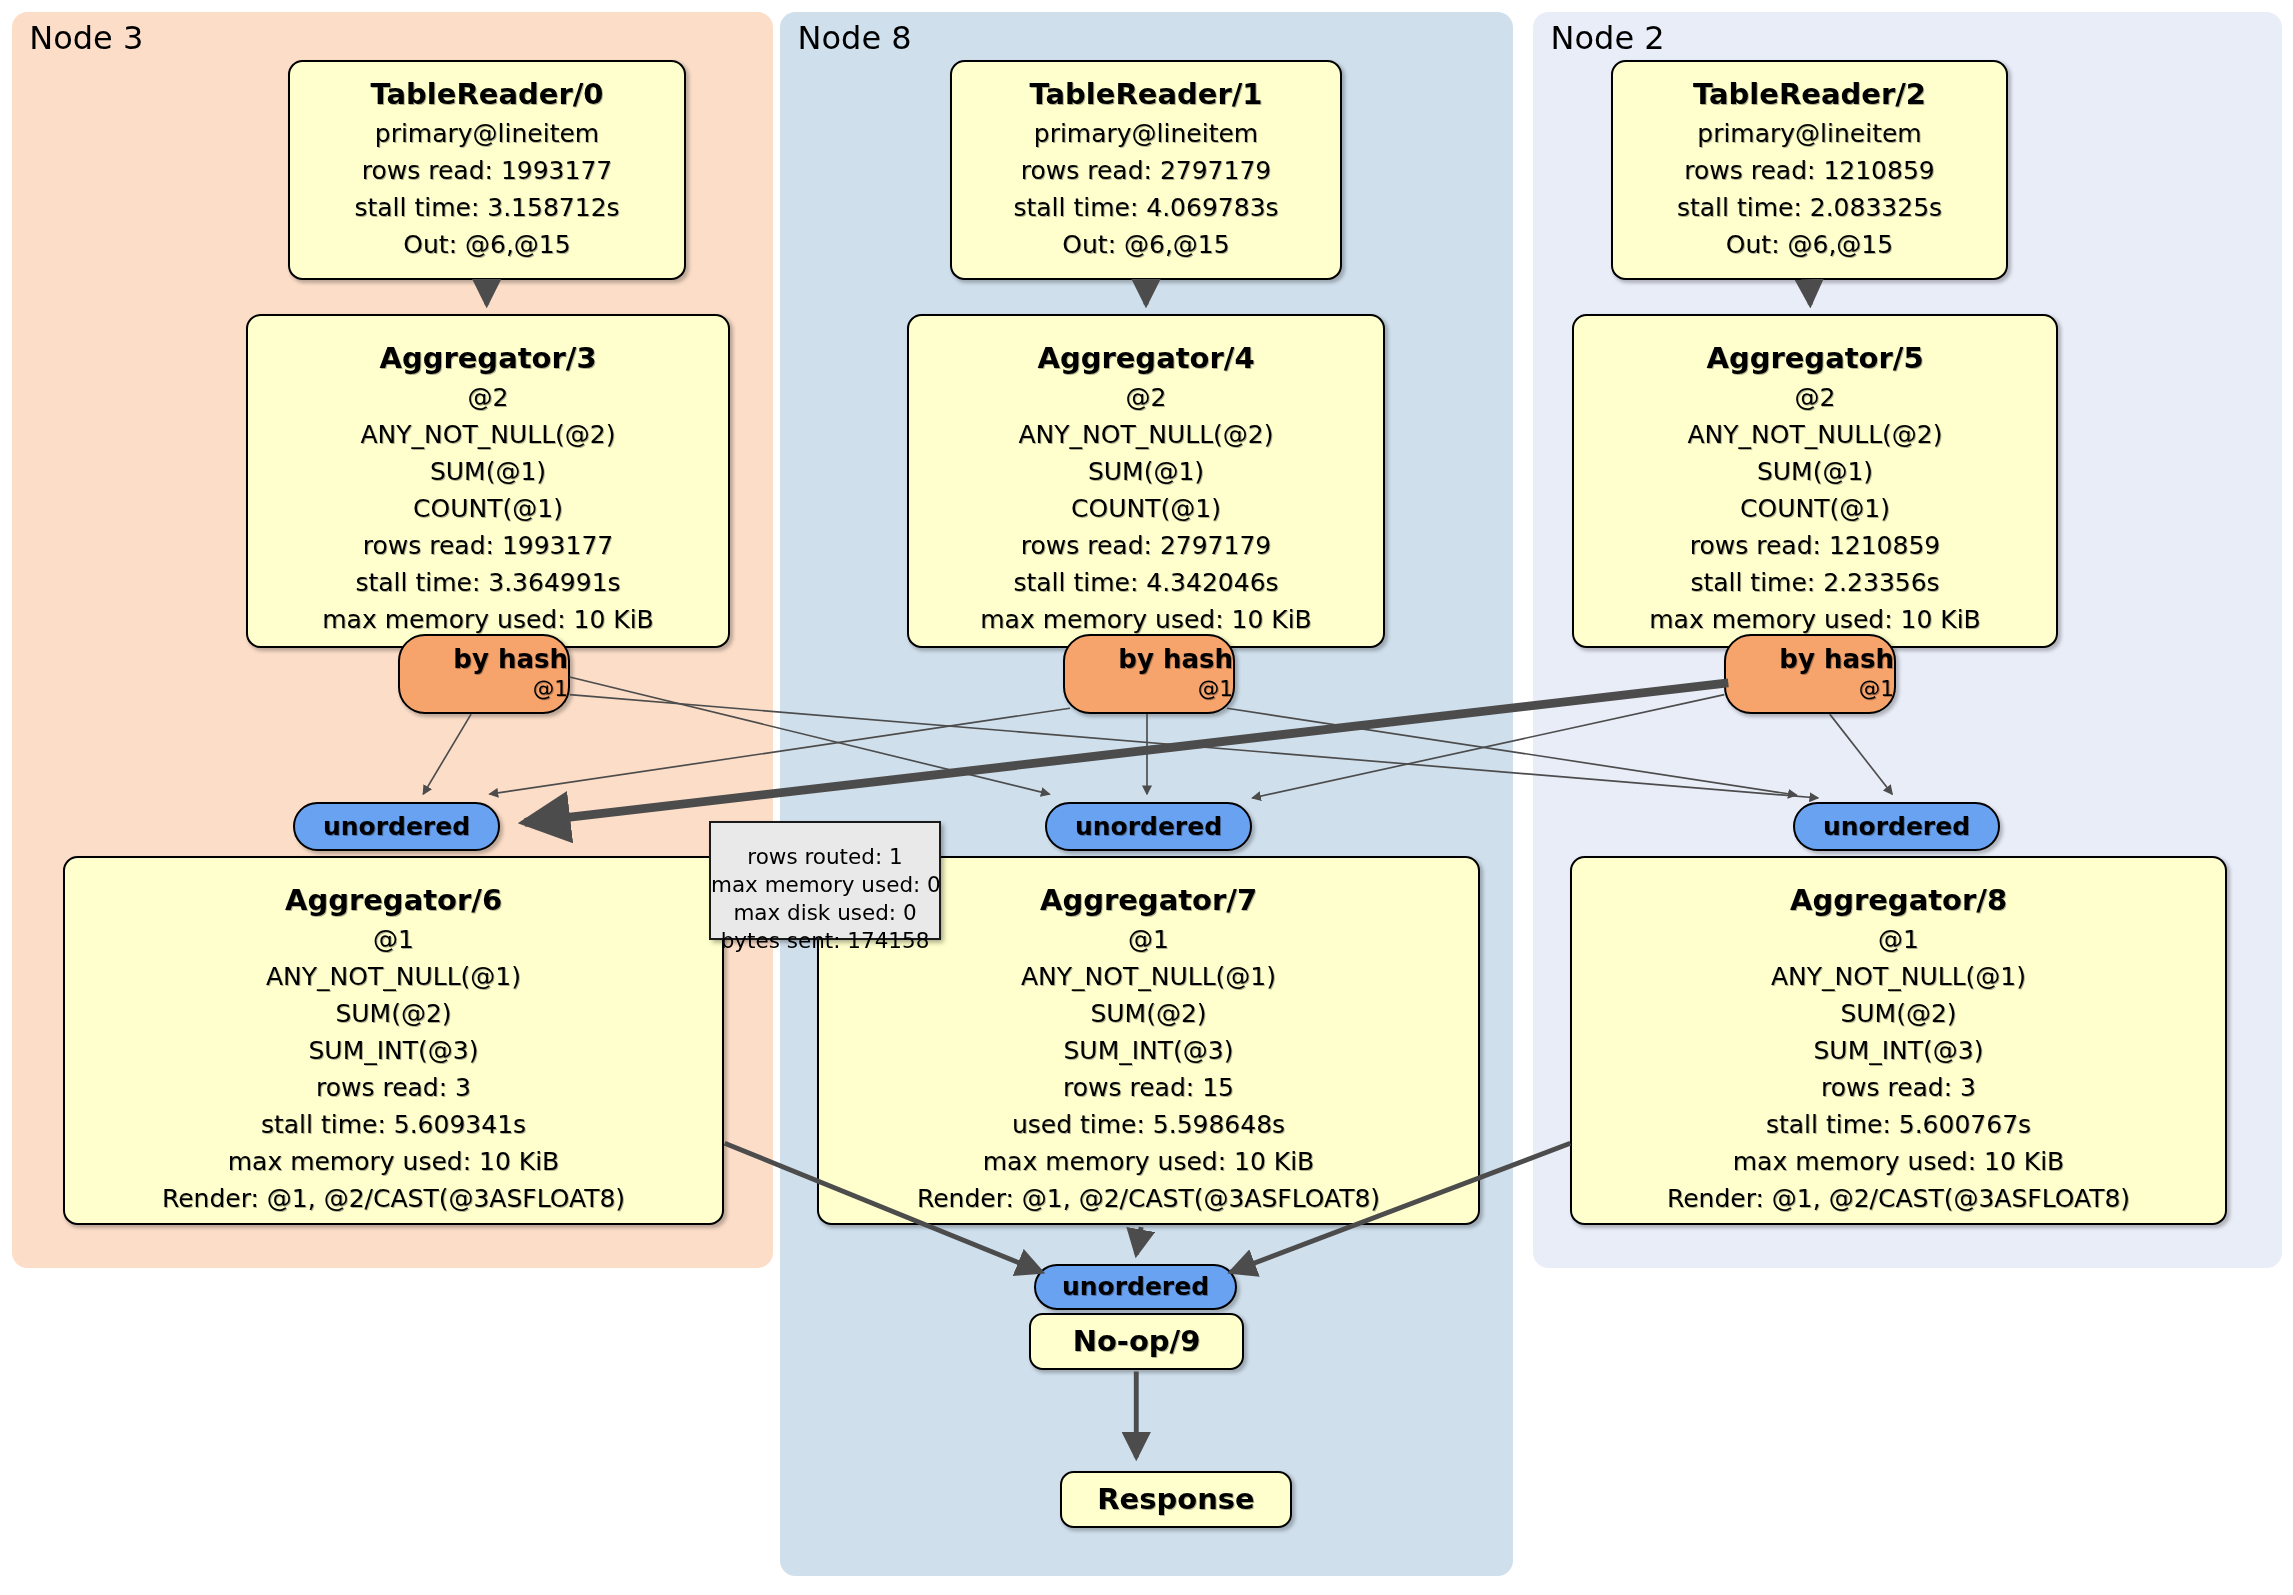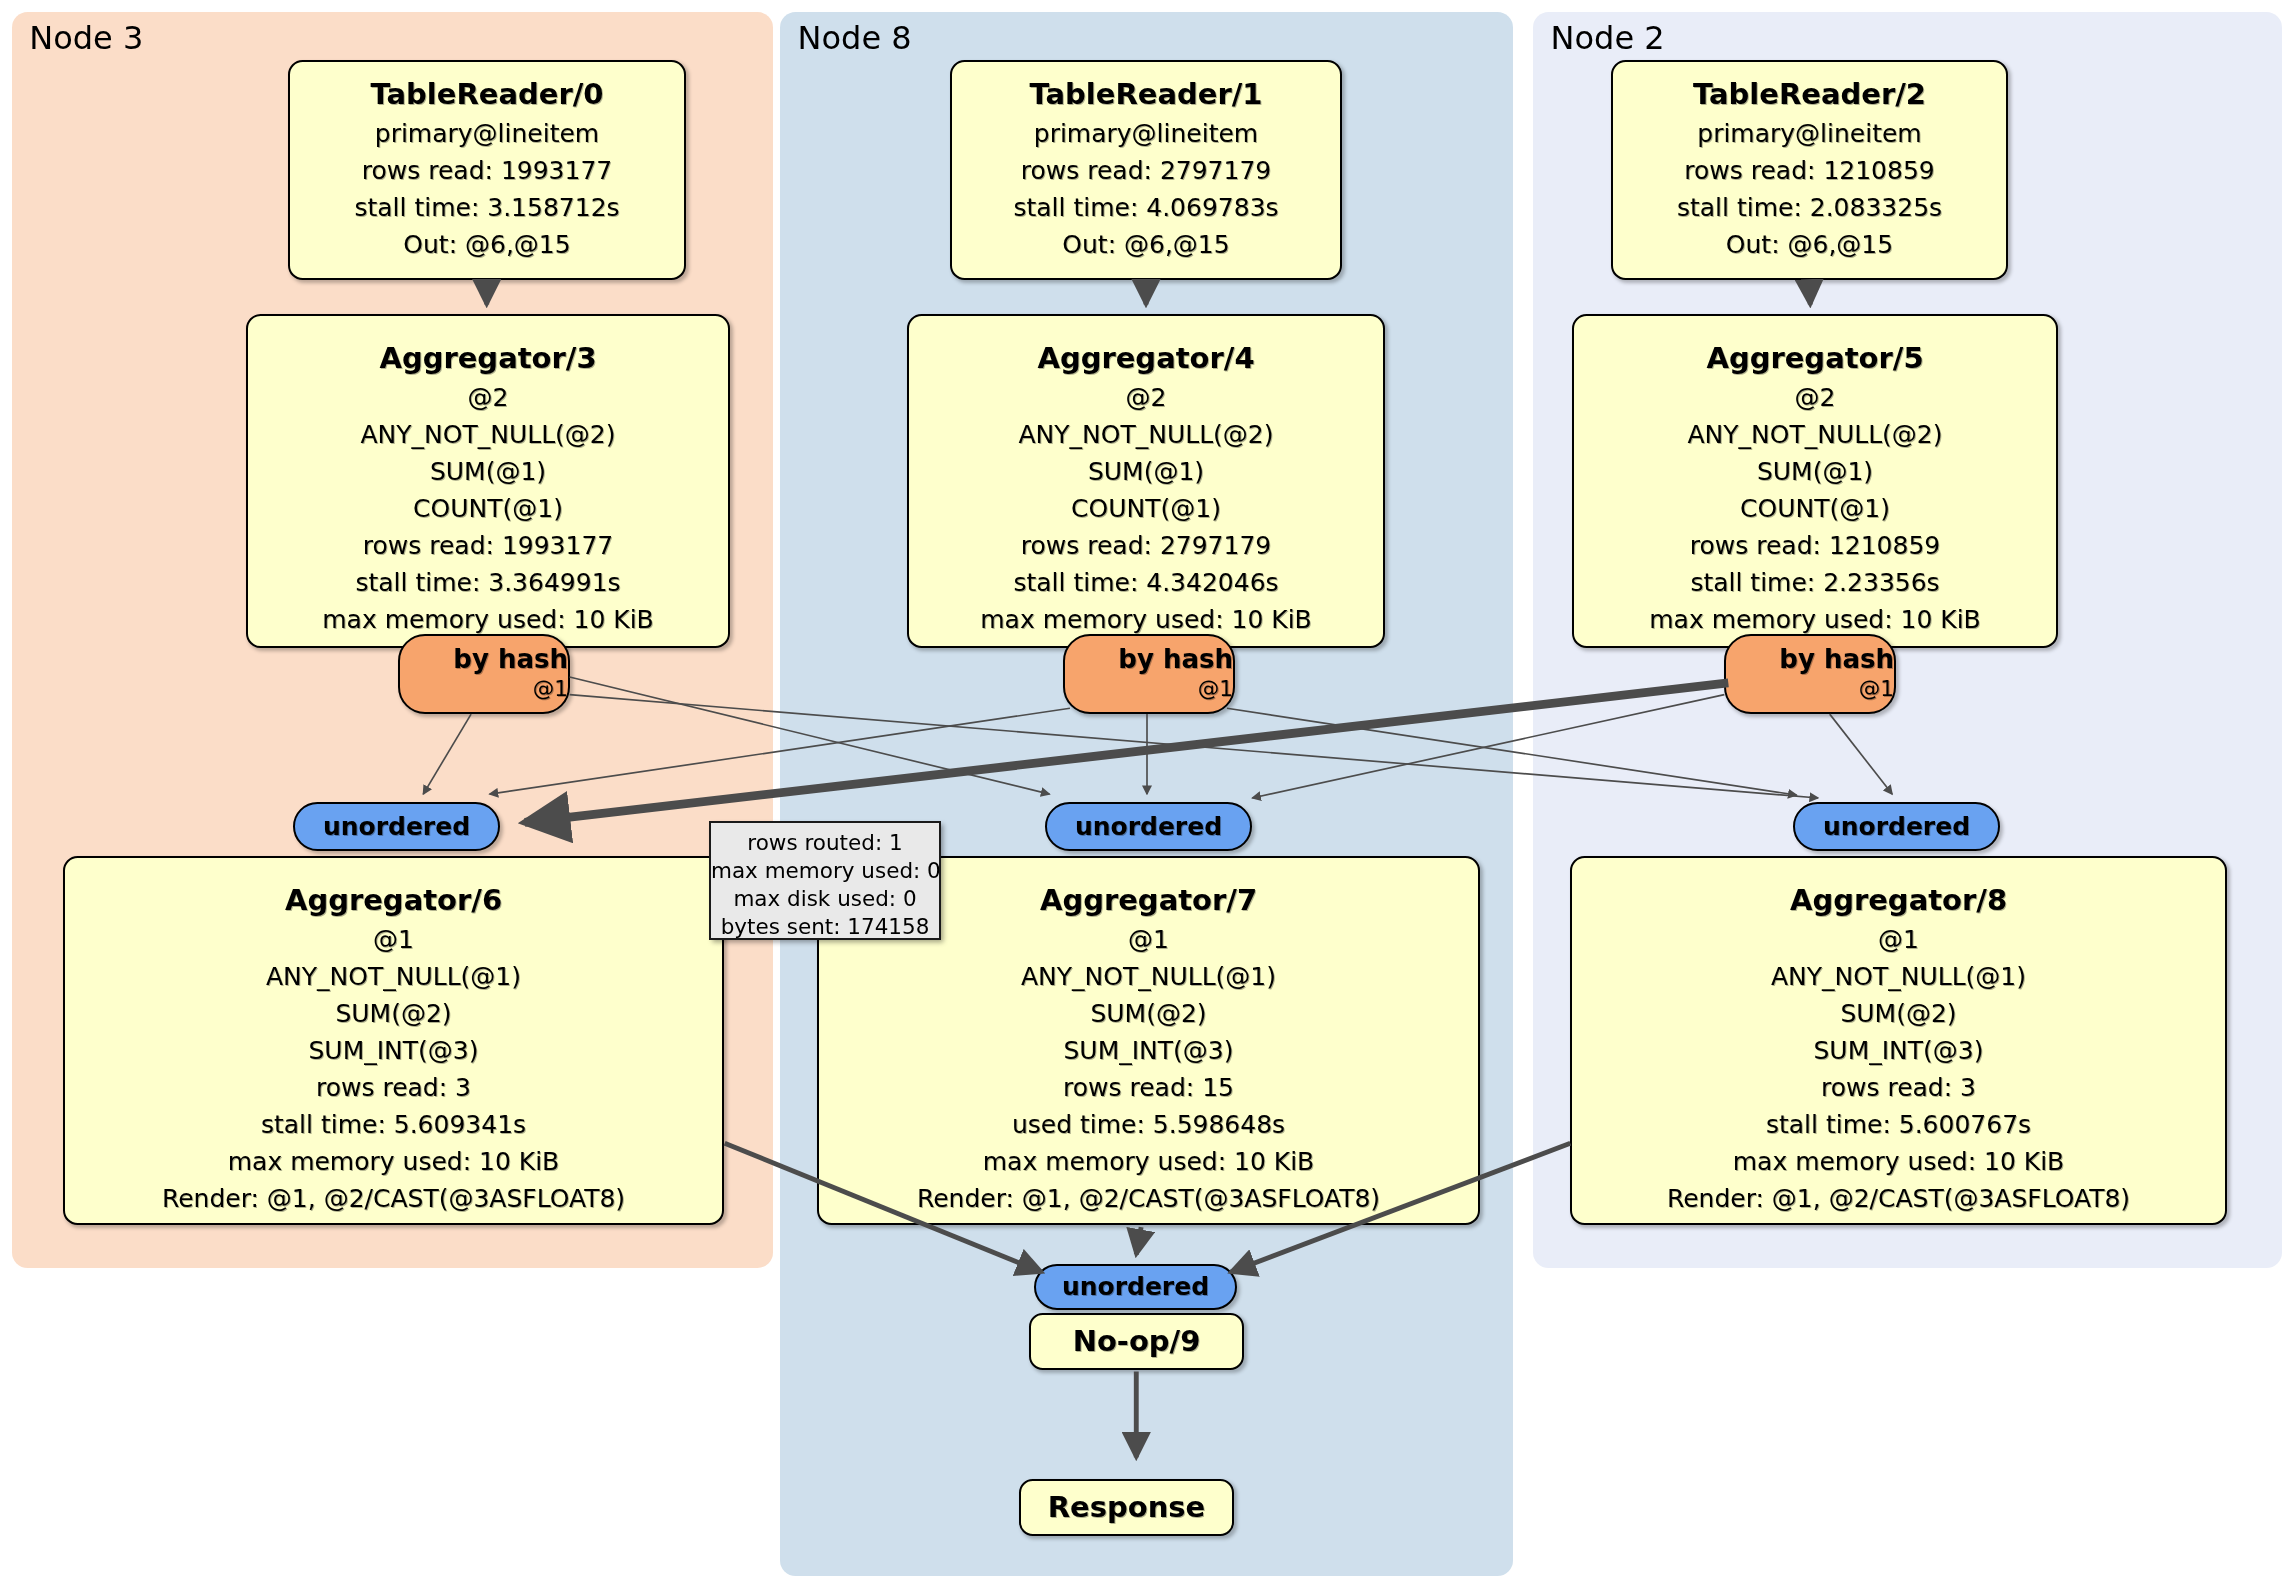--- a/index.html
+++ b/index.html
@@ -53,21 +53,21 @@
     background:var(--box_bg,#feffcc); border:2.9px solid #000; border-radius:13.7px;
     text-align:center; font-weight:bold; font-size:29px;
     box-shadow:2.9px 2.9px 3.9px rgba(0,0,0,0.25);
     text-shadow:1px 1px 0.5px rgba(0,0,0,0.30);
   }
 
   .etooltip {
     position:absolute; box-sizing:border-box; z-index:9;
     left:709px; top:821px; width:232px; height:119px;
     background:var(--tooltip_bg,#e9e9e9); border:2px solid #1a1a1a;
-    text-align:center; padding-top:6px;
+    text-align:center; padding-top:20px;
     box-shadow:2.9px 2.9px 4.9px rgba(0,0,0,0.35);
   }
   .etooltip .tline { font-size:21.5px; line-height:28px; white-space:nowrap; }
 </style>
 </head>
 <body>
 
 <div class="canvas">
 
   <div class="panel panel-node3">
@@ -179,21 +179,21 @@
     <div class="pline">SUM(@2)</div>
     <div class="pline">SUM_INT(@3)</div>
     <div class="pline">rows read: 3</div>
     <div class="pline">stall time: 5.600767s</div>
     <div class="pline">max memory used: 10 KiB</div>
     <div class="pline">Render: @1, @2/CAST(@3ASFLOAT8)</div>
   </div>
 
   <div class="sync" style="left:1034px; top:1264px; width:203px; height:46px; line-height:42px;">unordered</div>
   <div class="term" style="left:1029px; top:1313px; width:215px; height:57px; line-height:53px;">No-op/9</div>
-  <div class="term" style="left:1019px; top:1471px; width:215px; height:57px; line-height:53px;margin-top:8px;">Response</div>
+  <div class="term" style="left:1060px; top:1471px; width:232px; height:57px; line-height:53px;">Response</div>
 
   <svg class="edges" viewBox="0 0 2352 1636" xmlns="http://www.w3.org/2000/svg">
     <defs>
       <marker id="ah" viewBox="0 0 6 6" refX="5.2" refY="3" markerWidth="6" markerHeight="6" orient="auto">
         <path d="M0,0 L6,3 L0,6 Z" fill="#4c4c4c"></path>
       </marker>
     </defs>
 
     <line class="edge-thick" x1="499" y1="288" x2="499" y2="312" marker-end="url(#ah)"></line>
     <line class="edge-thick" x1="1175" y1="288" x2="1175" y2="312" marker-end="url(#ah)"></line>

